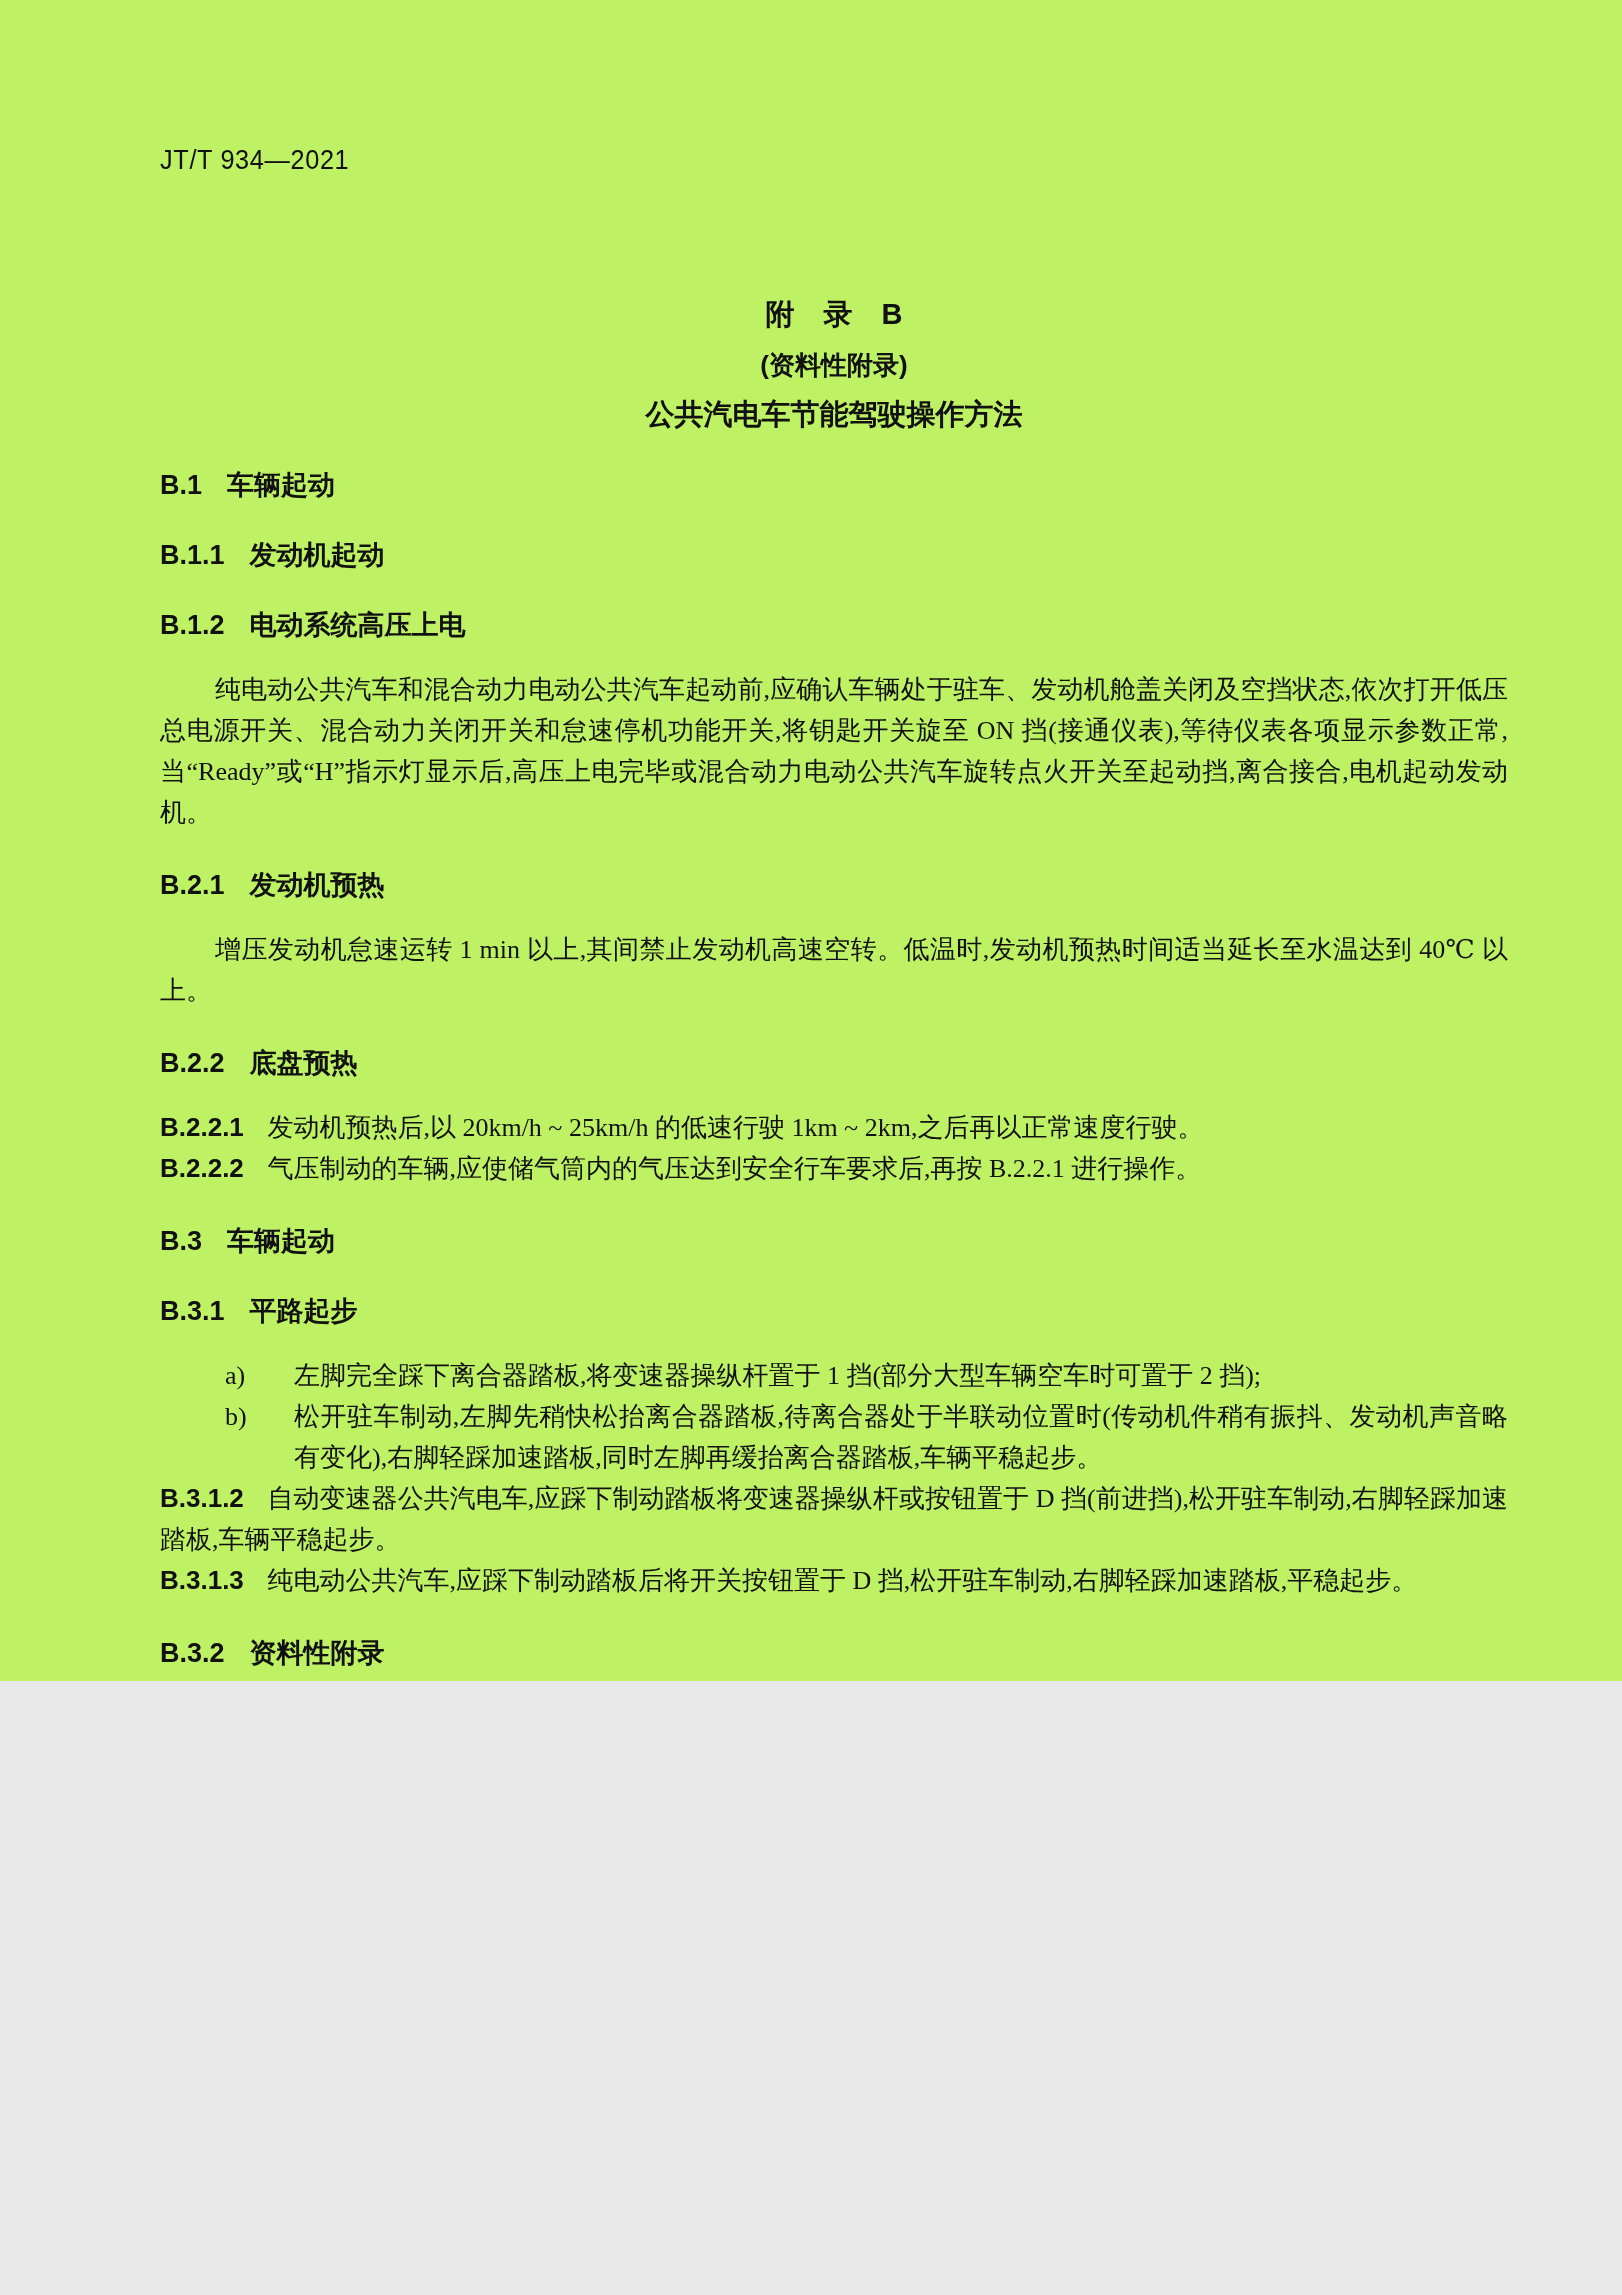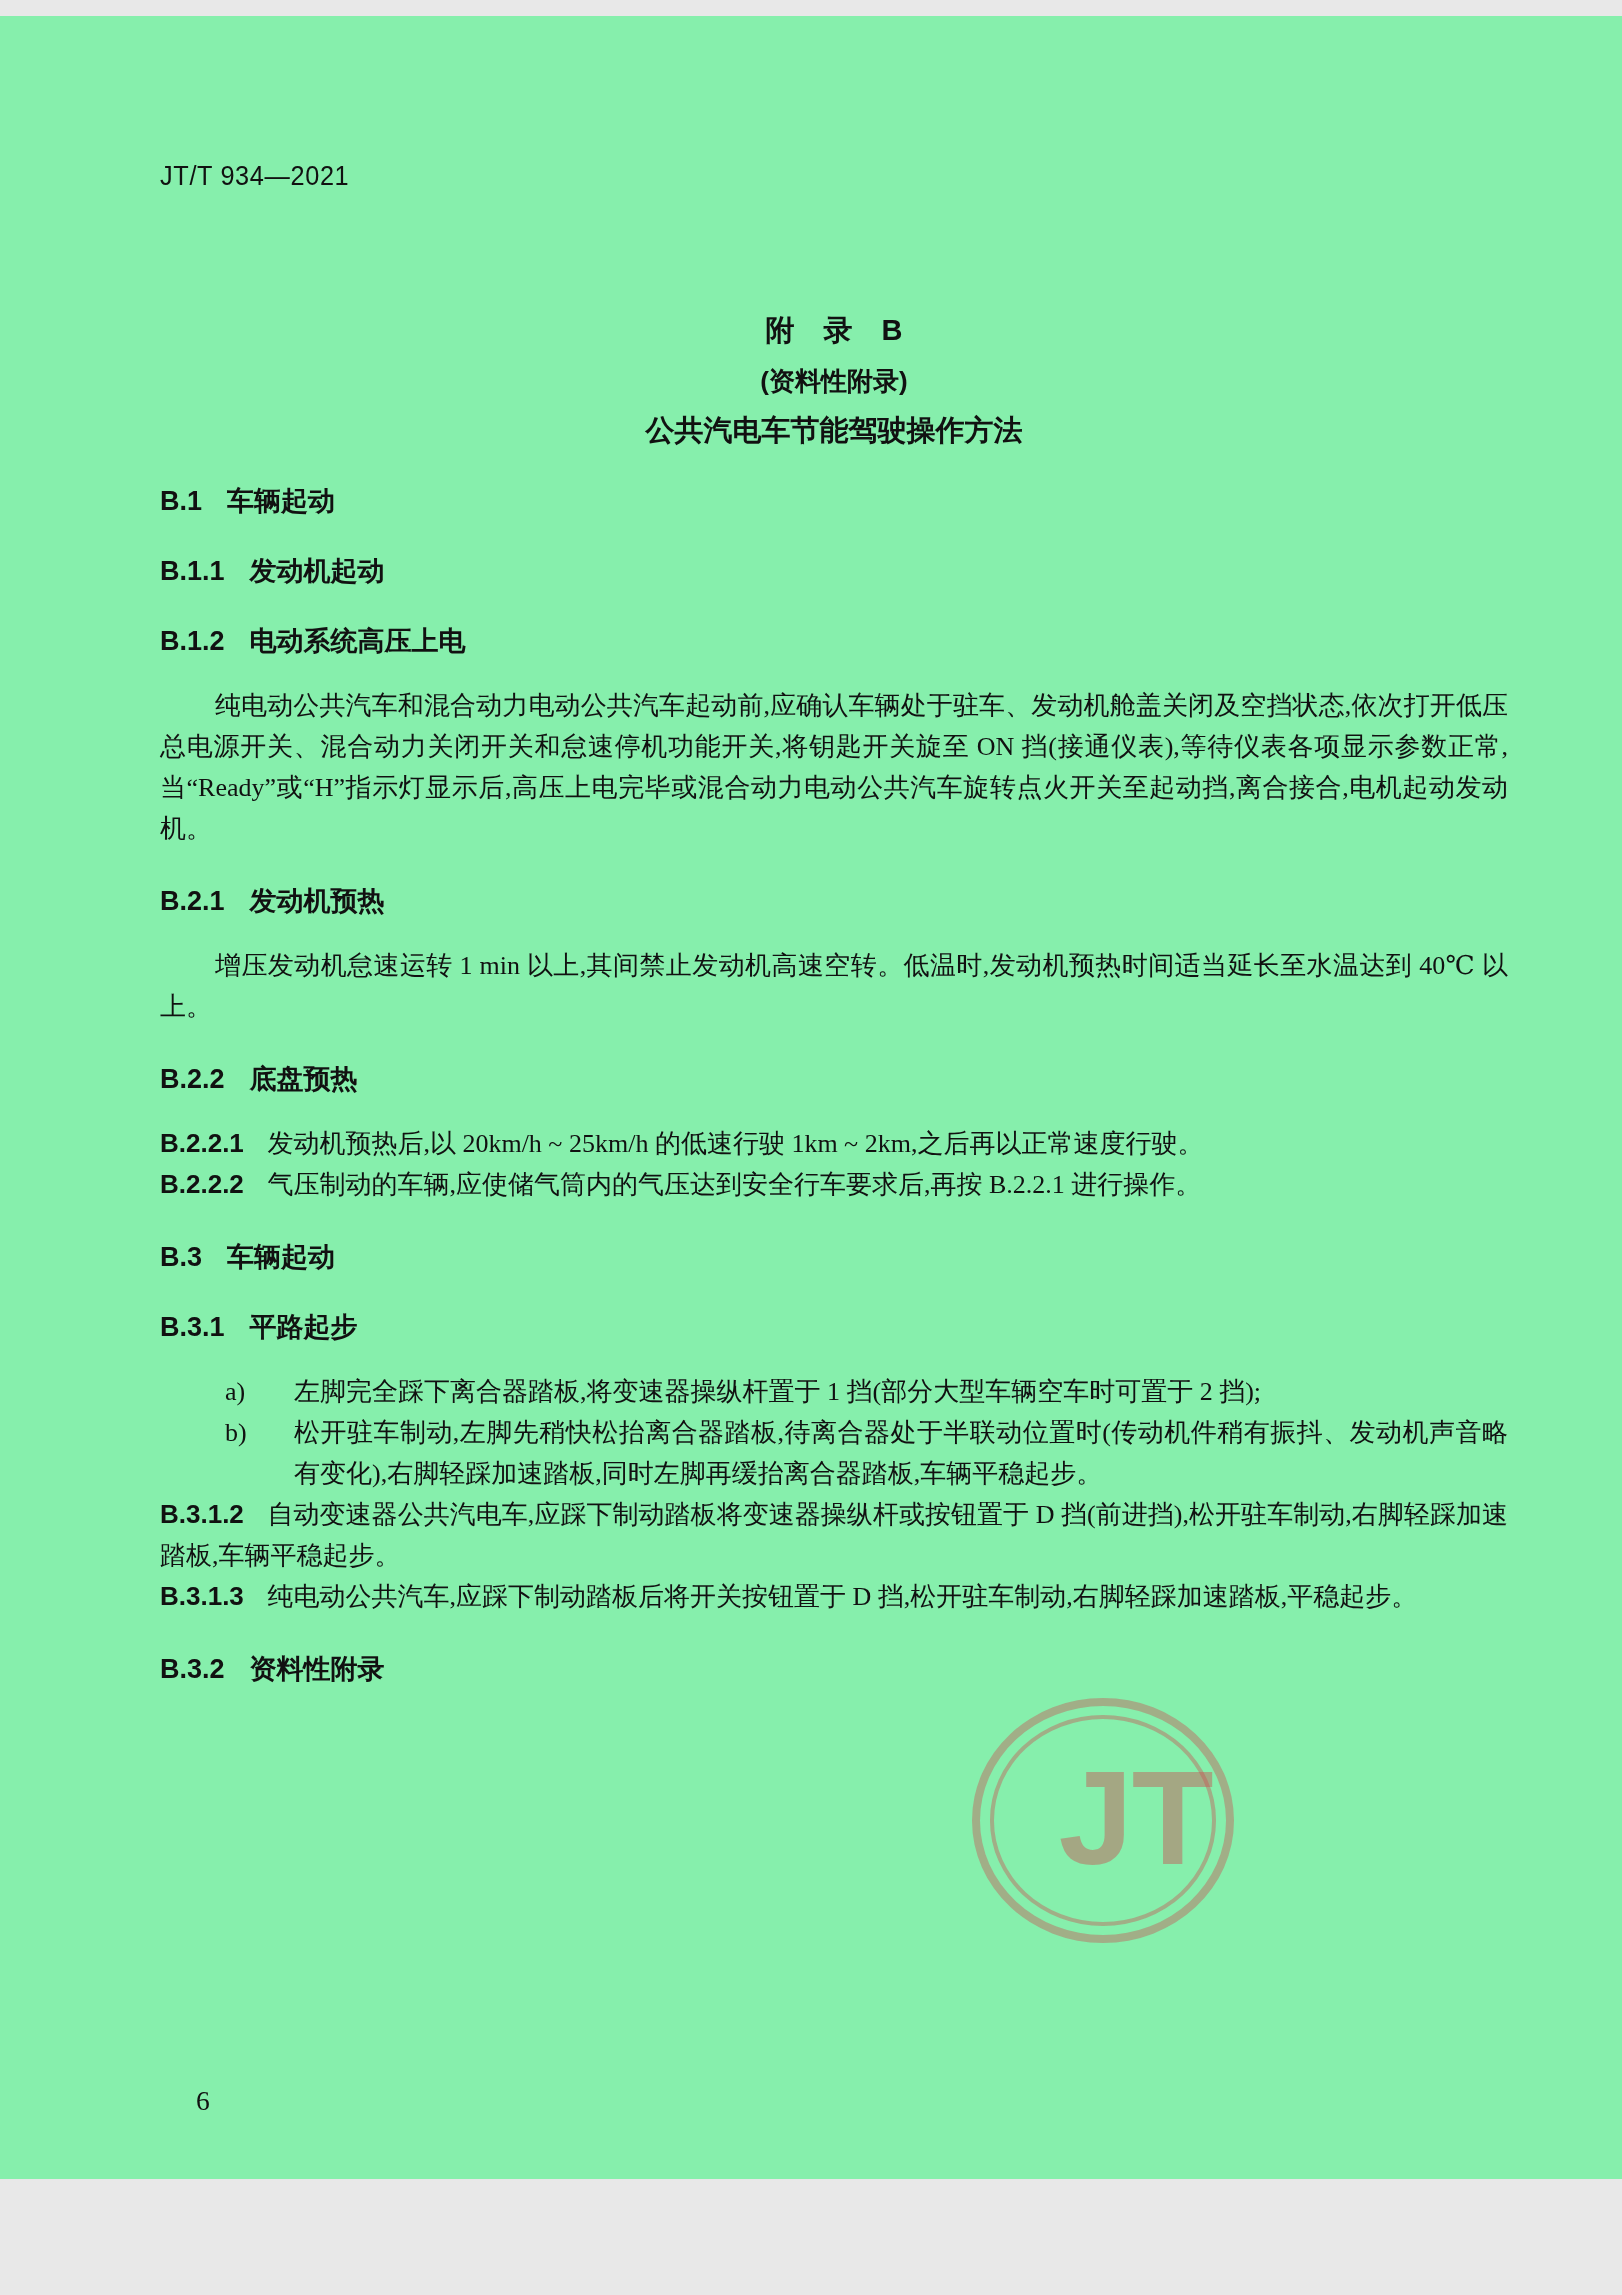--- a/index.html
+++ b/index.html
@@ -1,20 +1,20 @@
 <!DOCTYPE html>
 <html style="font-size:10.5px"><head>
 <meta charset="utf-8">
 <style>
   html,body{margin:0;padding:0;background:#e8e8e8;}
   .page{
     position:relative;
-    width:1623px;height:2163px;
-    background:#86efac;
-    margin:16px auto;
+    width:1623px;height:1681px;
+    background:#bef264;
+    margin:0 auto;
     overflow:hidden;
     font-family:"Liberation Serif","DejaVu Serif",serif;
     color:#111;
   }
   .doc-header{
     position:absolute;left:160px;top:144px;
     font-family:"Liberation Sans","DejaVu Sans",sans-serif;
     font-size:27.5px;font-weight:400;letter-spacing:0.7px;
     transform:scaleX(.92);transform-origin:left center;
     white-space:nowrap;

